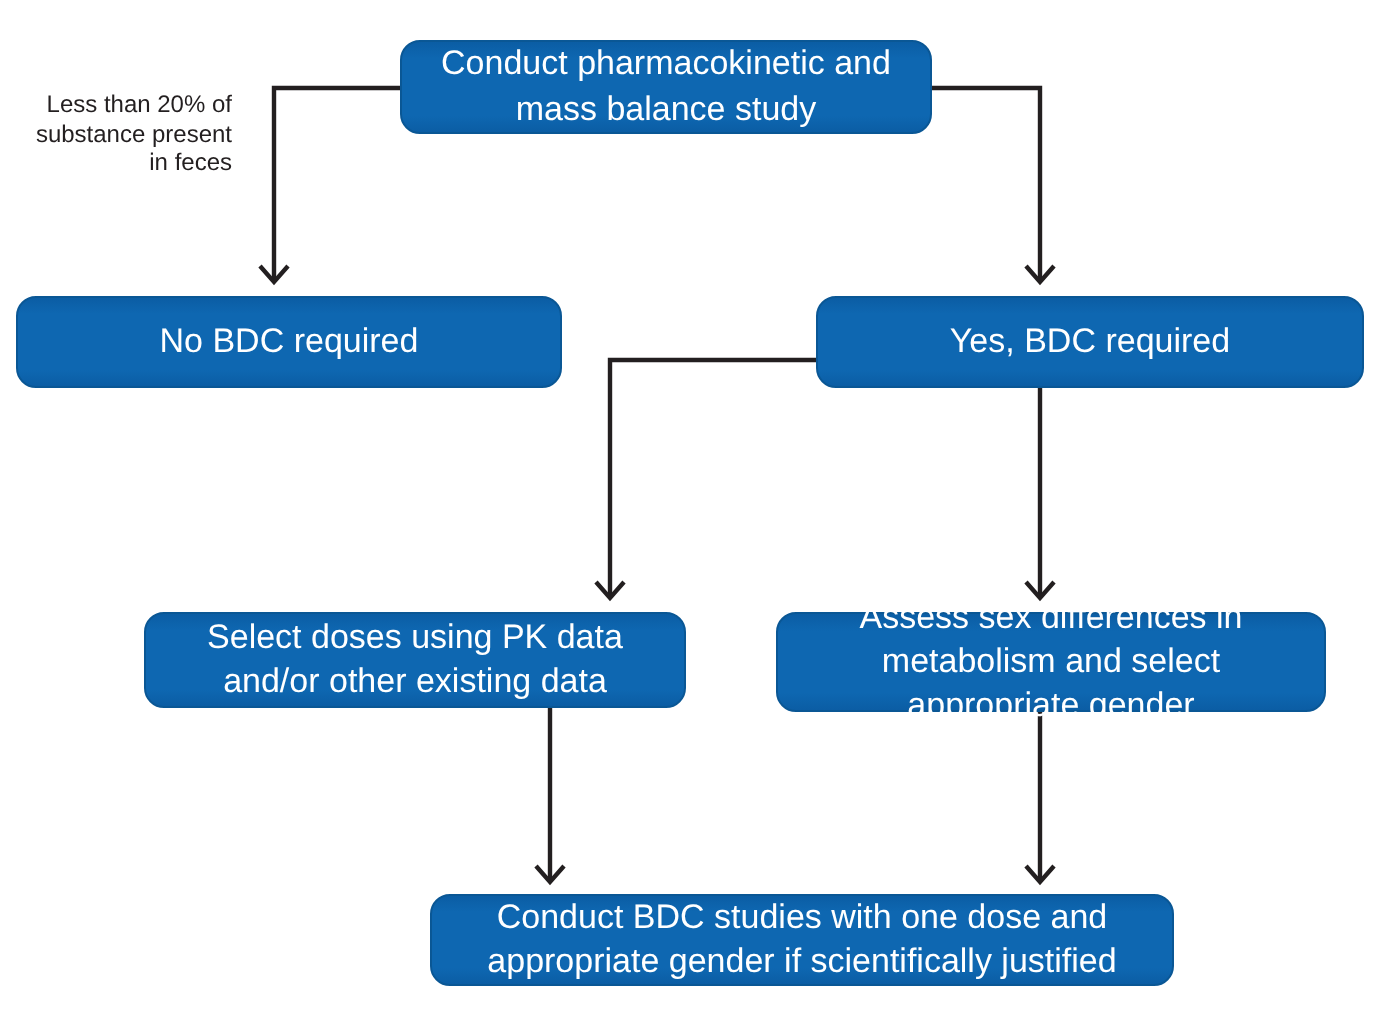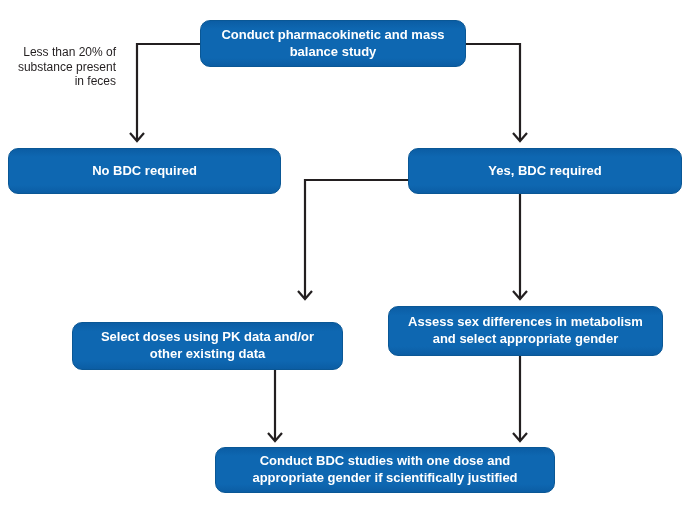--- a/index.html
+++ b/index.html
@@ -30,43 +30,43 @@
     stroke-linecap: butt;
     stroke-linejoin: miter;
   }
   .node {
     position: absolute;
     box-sizing: border-box;
     background: linear-gradient(180deg, #0b5da4 0%, #0e67b1 18%, #0e67b1 82%, #0b5da4 100%);
     border: 1px solid #0a5795;
     border-radius: 10px;
     color: #ffffff;
-    font-size: 13px;
-    font-weight: bold;
+    font-size: 17px;
+    font-weight: normal;
     line-height: 1.3;
     display: flex;
     align-items: center;
     justify-content: center;
     text-align: center;
     padding: 3px 14px;
   }
   .branch-label {
     position: absolute;
     color: #231f20;
     font-size: 12px;
     line-height: 1.22;
     text-align: right;
   }
   
   #node-top          { left: 200px; top: 20px;  width: 266px; height: 47px; }
   #node-no-bdc       { left: 8px;   top: 148px; width: 273px; height: 46px; }
   #node-yes-bdc      { left: 408px; top: 148px; width: 274px; height: 46px; }
-  #node-select-doses { left: 72px;  top: 306px; width: 271px; height: 48px; margin-top: 16px; }
+  #node-select-doses { left: 72px;  top: 306px; width: 271px; height: 48px; }
   #node-assess-sex   { left: 388px; top: 306px; width: 275px; height: 50px; }
-  #node-conduct-bdc  { left: 215px; top: 447px; width: 340px; height: 46px; }
+  #node-conduct-bdc  { left: 215px; top: 447px; width: 372px; height: 46px; }
   #label-left  { left: 6px;   top: 45px; width: 110px; }
   #label-right { left: 543px; top: 49px; width: 120px; }
 </style>
 </head>
 <body>
 
 <div id="stage">
 
   <svg class="connector-layer" viewBox="0 0 692 508" aria-hidden="true">
 

